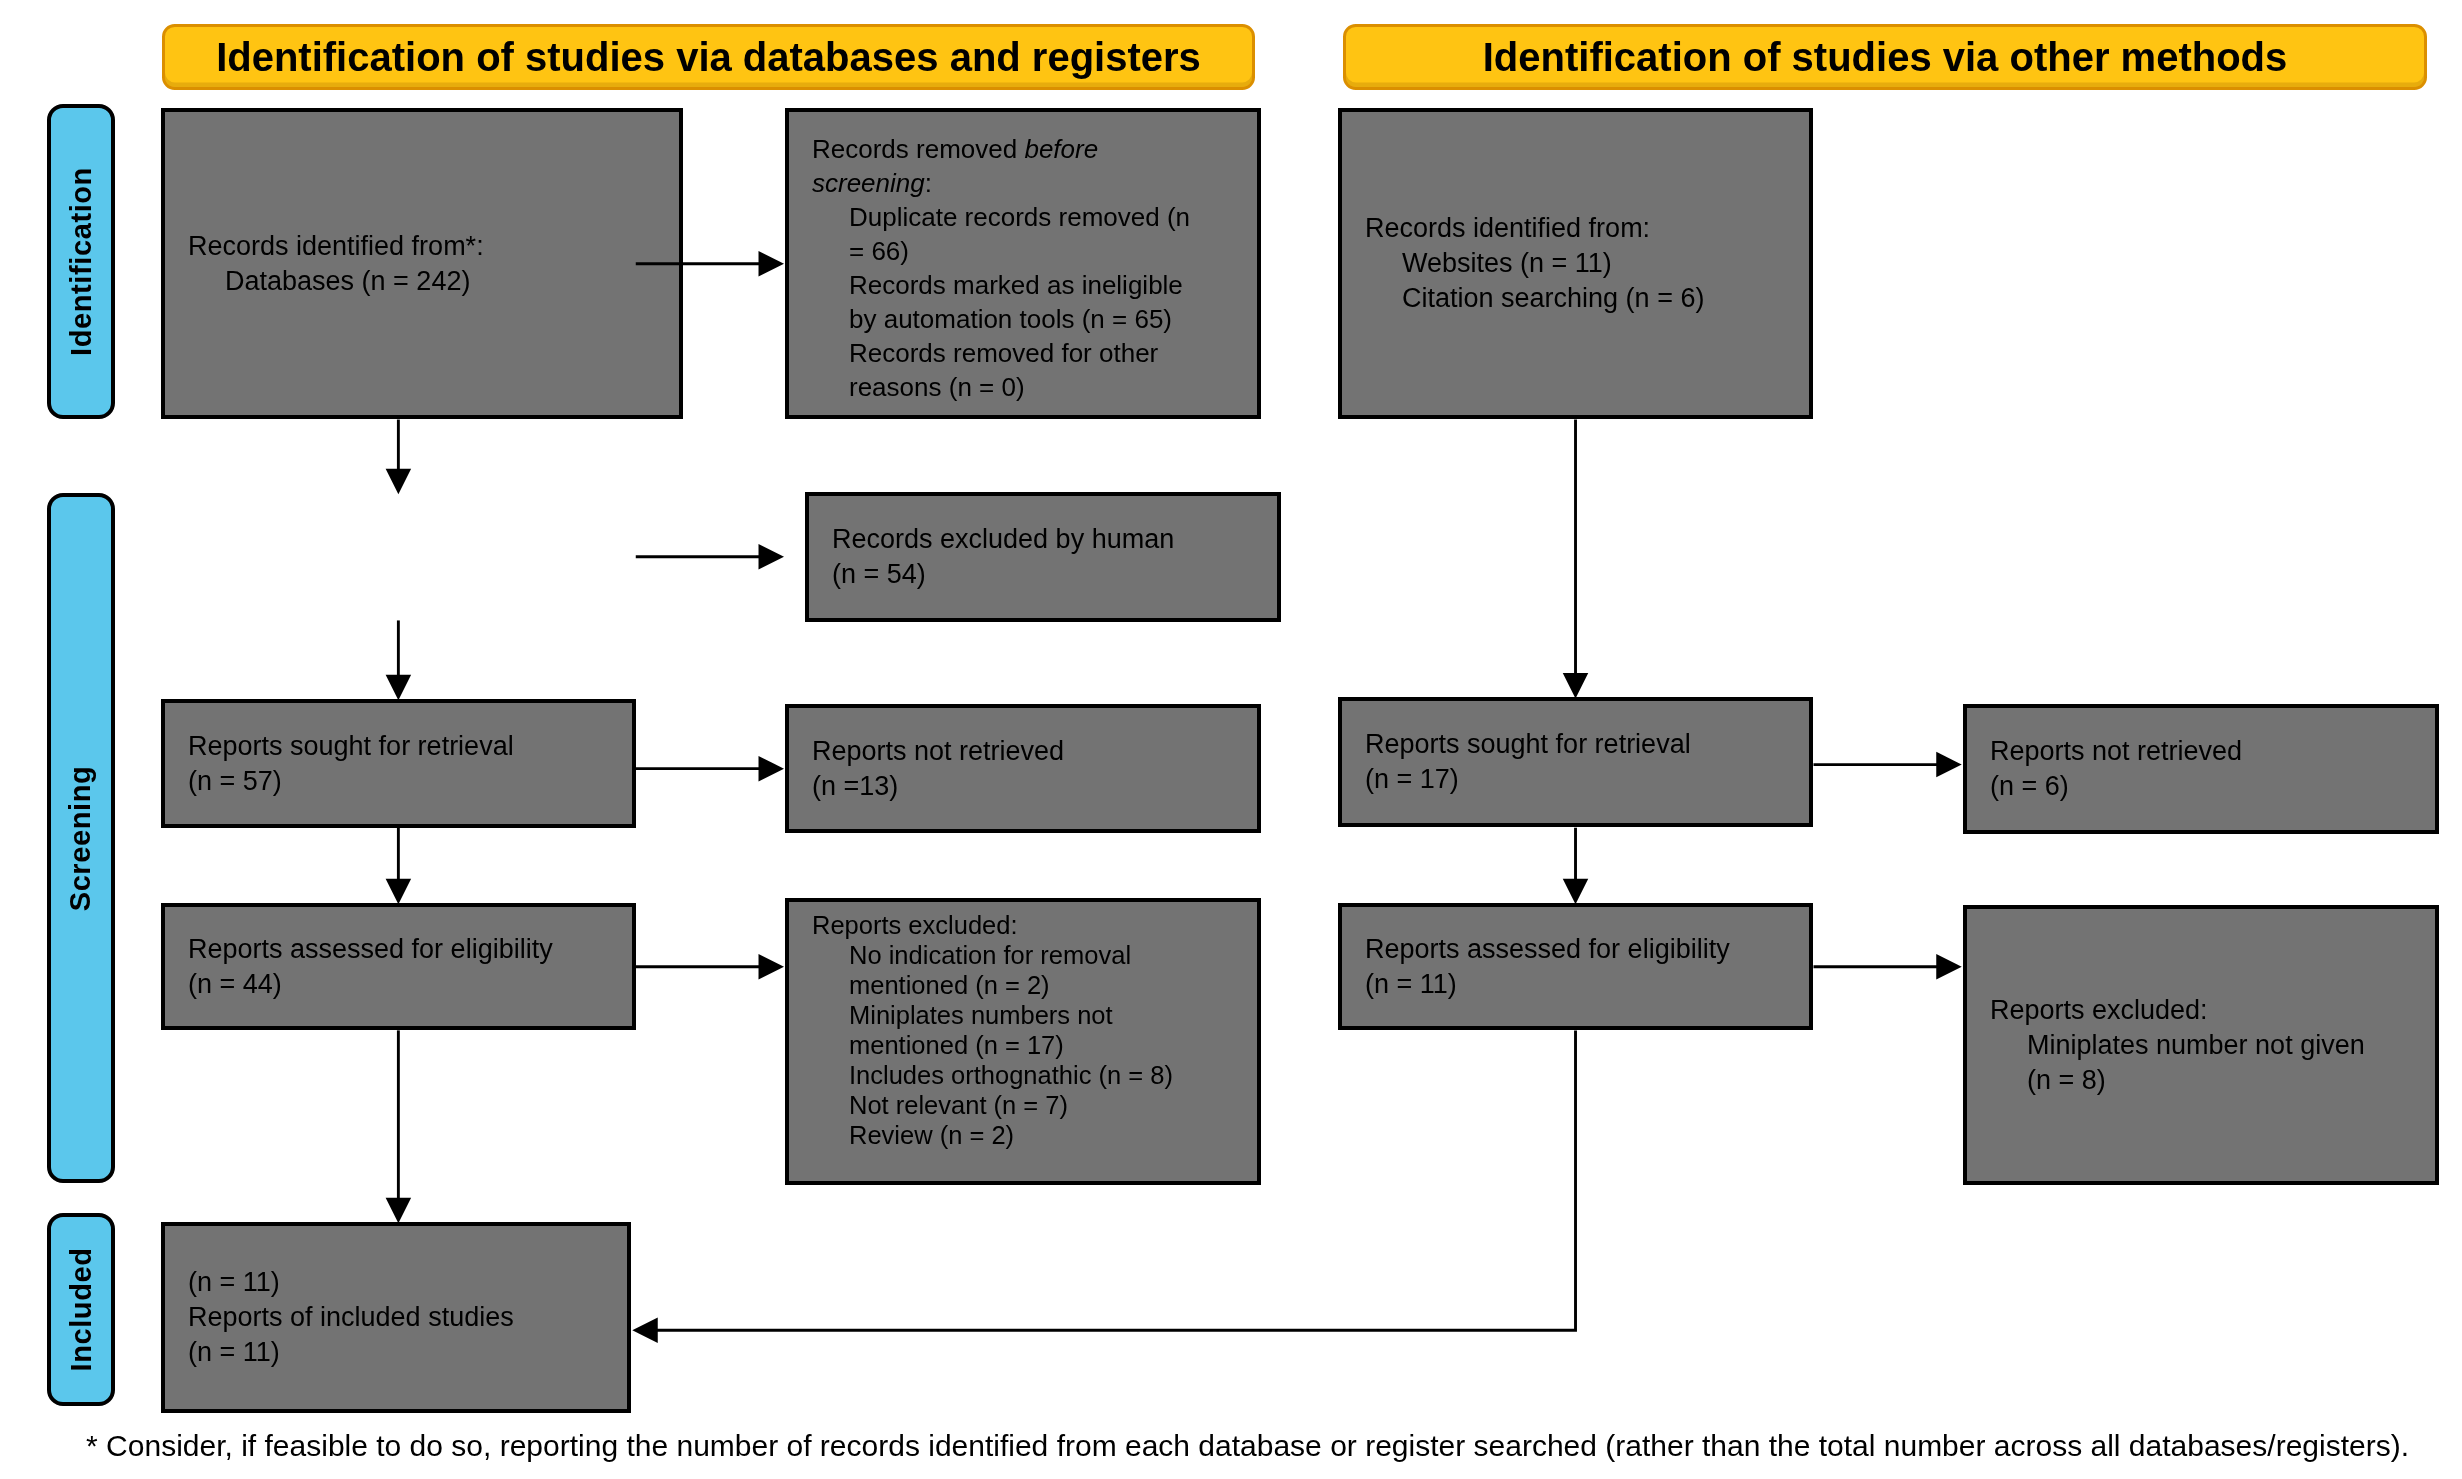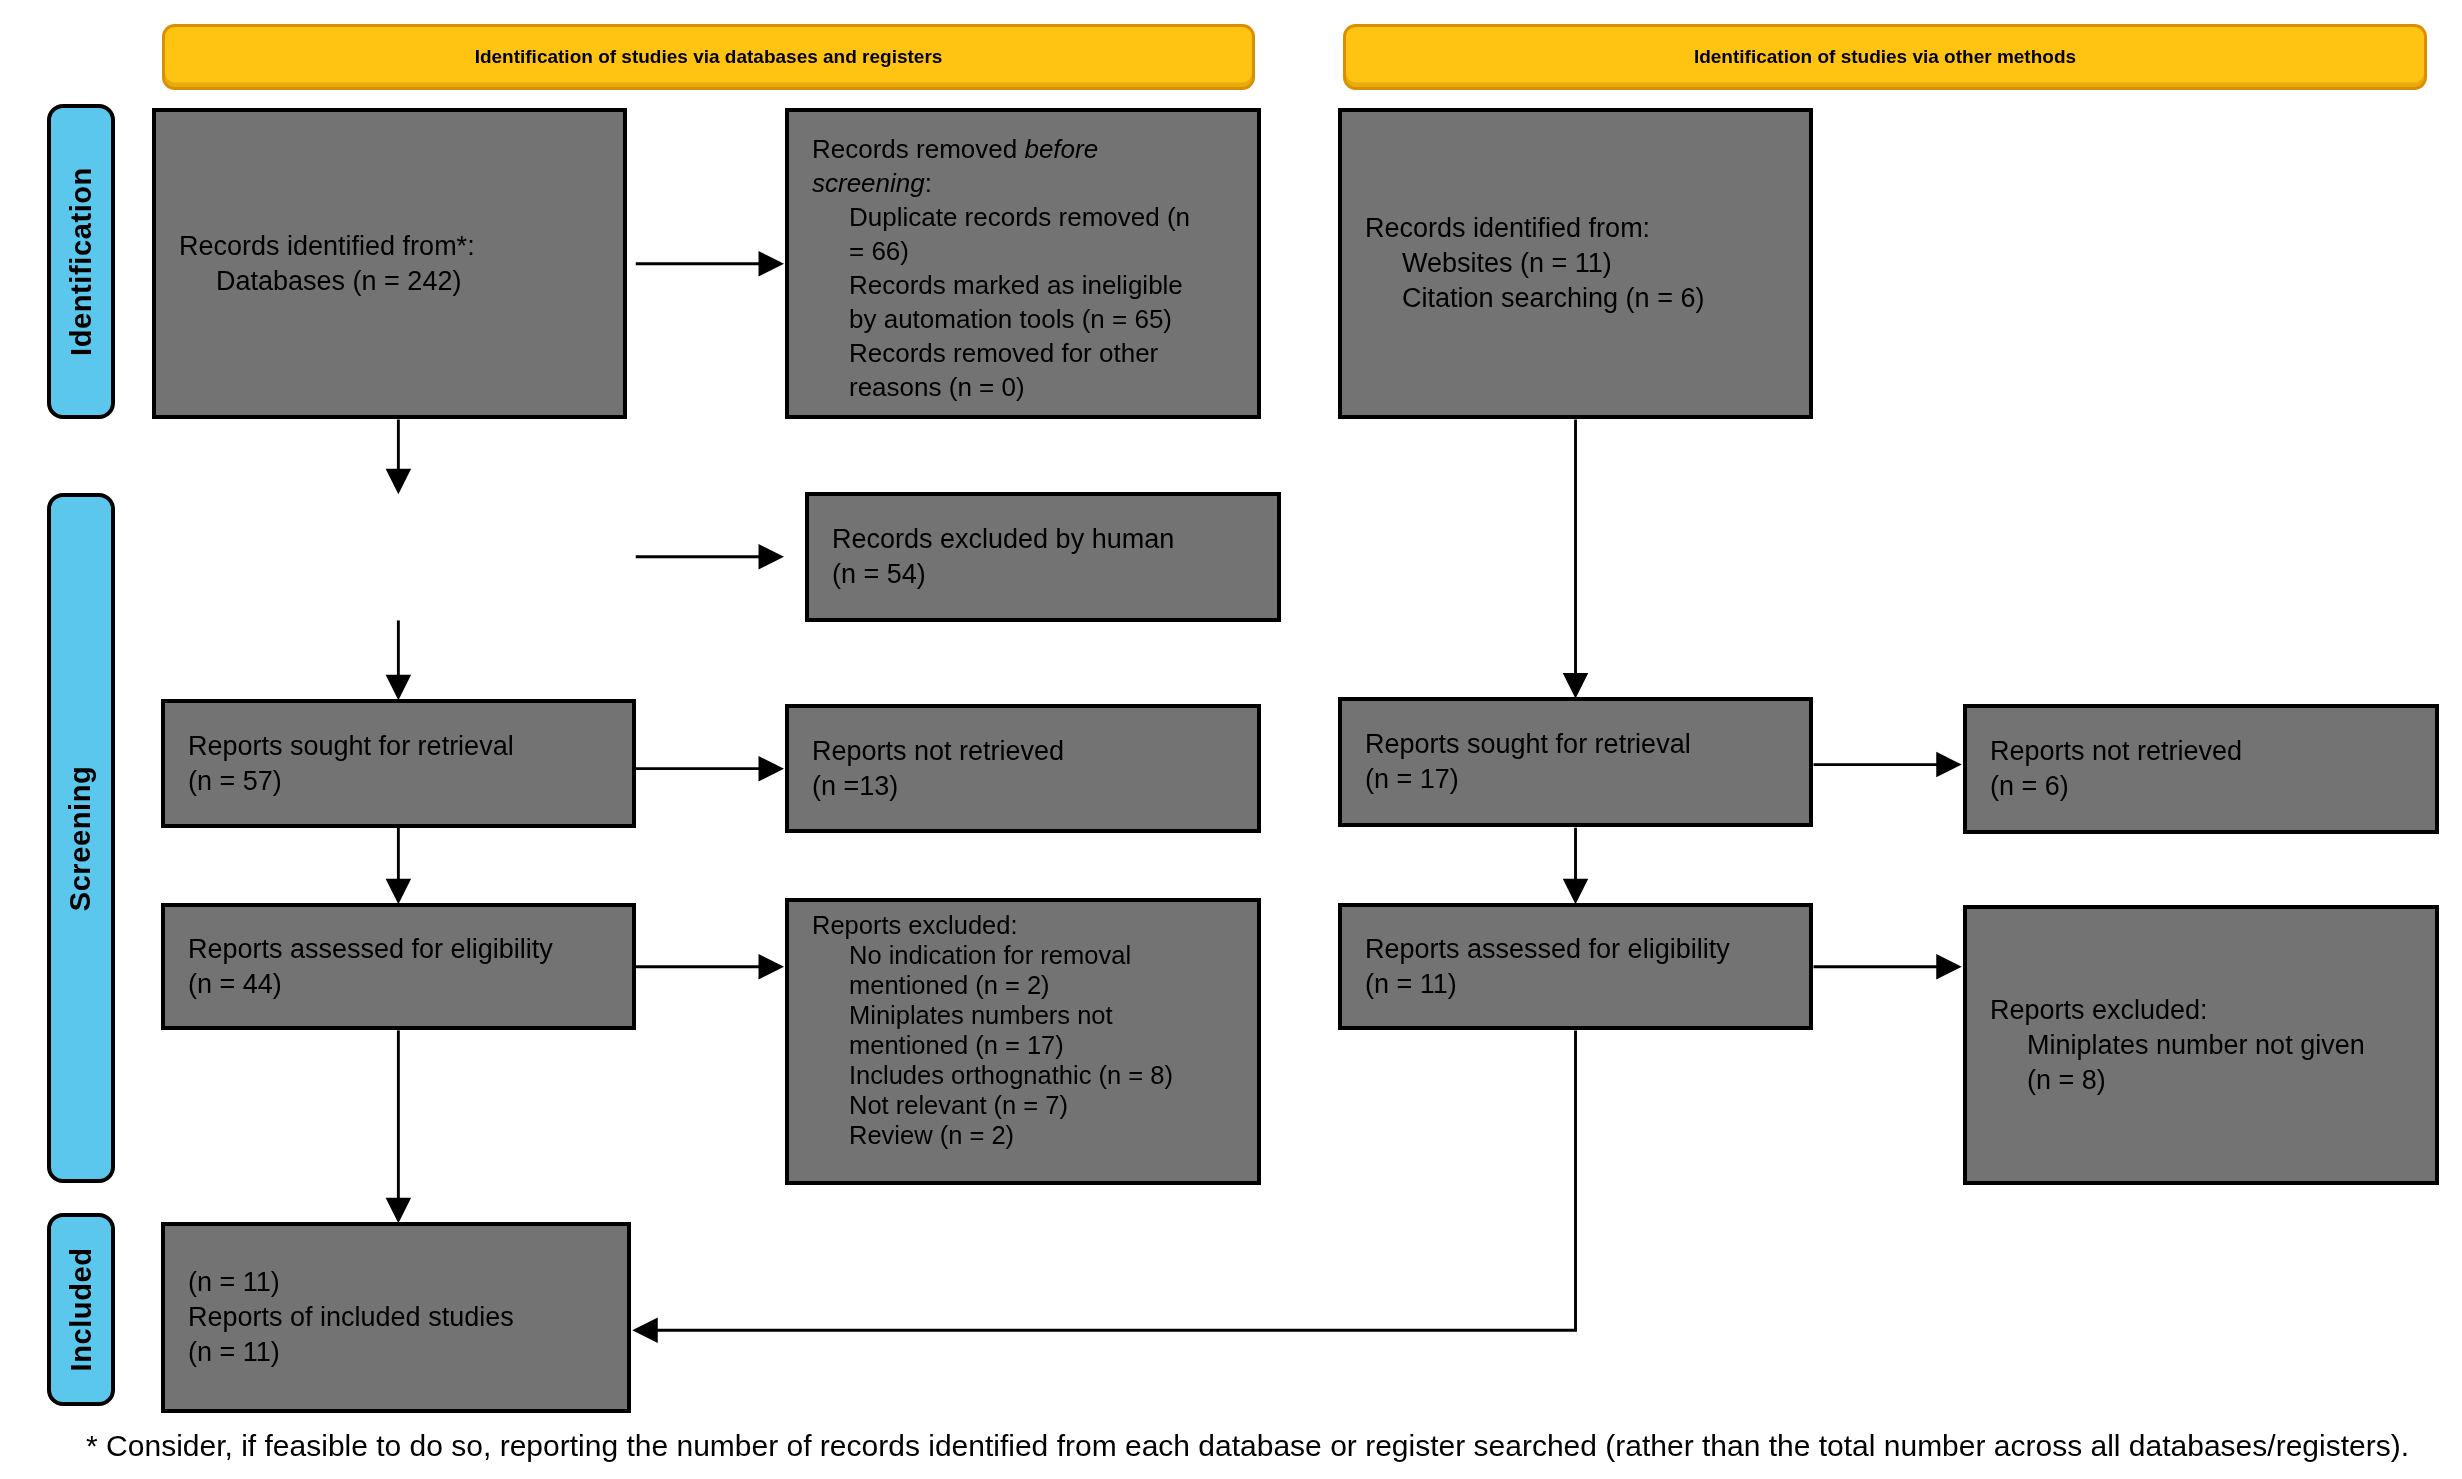--- a/index.html
+++ b/index.html
@@ -3,21 +3,21 @@
 <meta charset="utf-8">
 <style>
   html,body{margin:0;padding:0;background:#ffffff;}
   #canvas{
     position:relative;width:2462px;height:1480px;background:#ffffff;
     font-family:"Liberation Sans","DejaVu Sans",sans-serif;color:#000;
   }
   .hdr{
     position:absolute;display:flex;align-items:center;justify-content:center;
     background:#FFC412;border:3.5px solid #DB8F00;border-radius:12.7px;
-    font-weight:bold;font-size:19px;text-align:center;
+    font-weight:bold;font-size:40px;text-align:center;
     box-shadow:inset 0 -4.6px 0 rgba(160,100,0,.25);
     box-sizing:border-box;
   }
   .vlabel{
     position:absolute;display:flex;align-items:center;justify-content:center;
     background:#5BC7EC;border:4px solid #000;border-radius:16px;
     box-sizing:border-box;
   }
   .vlabel span{
     transform:rotate(-90deg);white-space:nowrap;
@@ -57,21 +57,21 @@
   <div class="vlabel" style="left:47px;top:104px;width:68px;height:315px;">
     <span>Identification</span>
   </div>
   <div class="vlabel" style="left:47px;top:493px;width:68px;height:690px;">
     <span>Screening</span>
   </div>
   <div class="vlabel" style="left:47px;top:1213px;width:68px;height:193px;">
     <span>Included</span>
   </div>
 
-  <div class="box" style="left:152px;top:108px;width:475px;height:311px;">
+  <div class="box" style="left:161px;top:108px;width:522px;height:311px;">
     <div class="line">Records identified from*:</div>
     <div class="line ind">Databases (n = 242)</div>
   </div>
 
   <div class="box top m1" style="left:785px;top:108px;width:476px;height:311px;">
     <div class="line"><span>Records removed </span><i>before</i></div>
     <div class="line"><i>screening</i><span>:</span></div>
     <div class="line ind">Duplicate records removed (n</div>
     <div class="line ind">= 66)</div>
     <div class="line ind">Records marked as ineligible</div>

